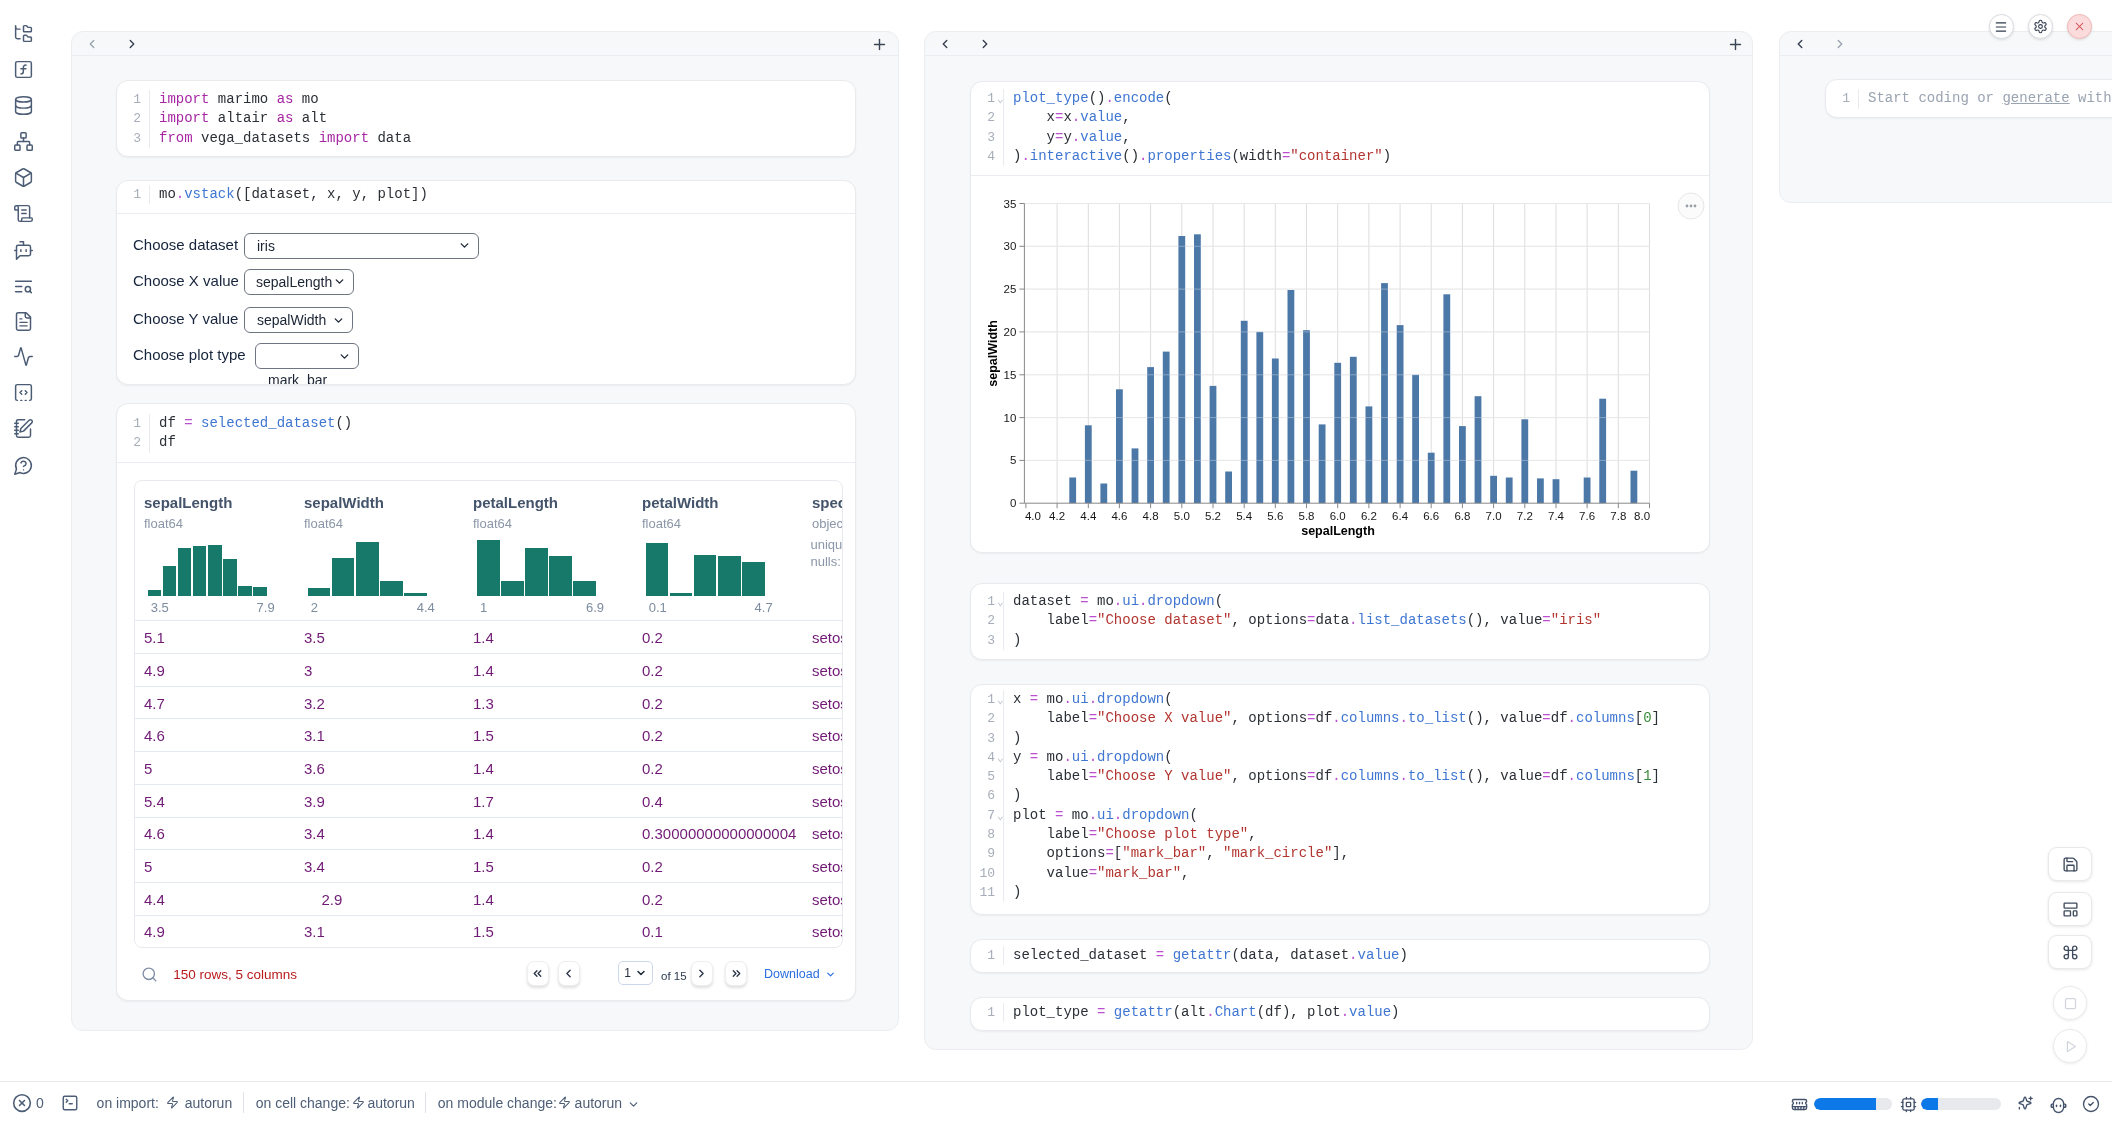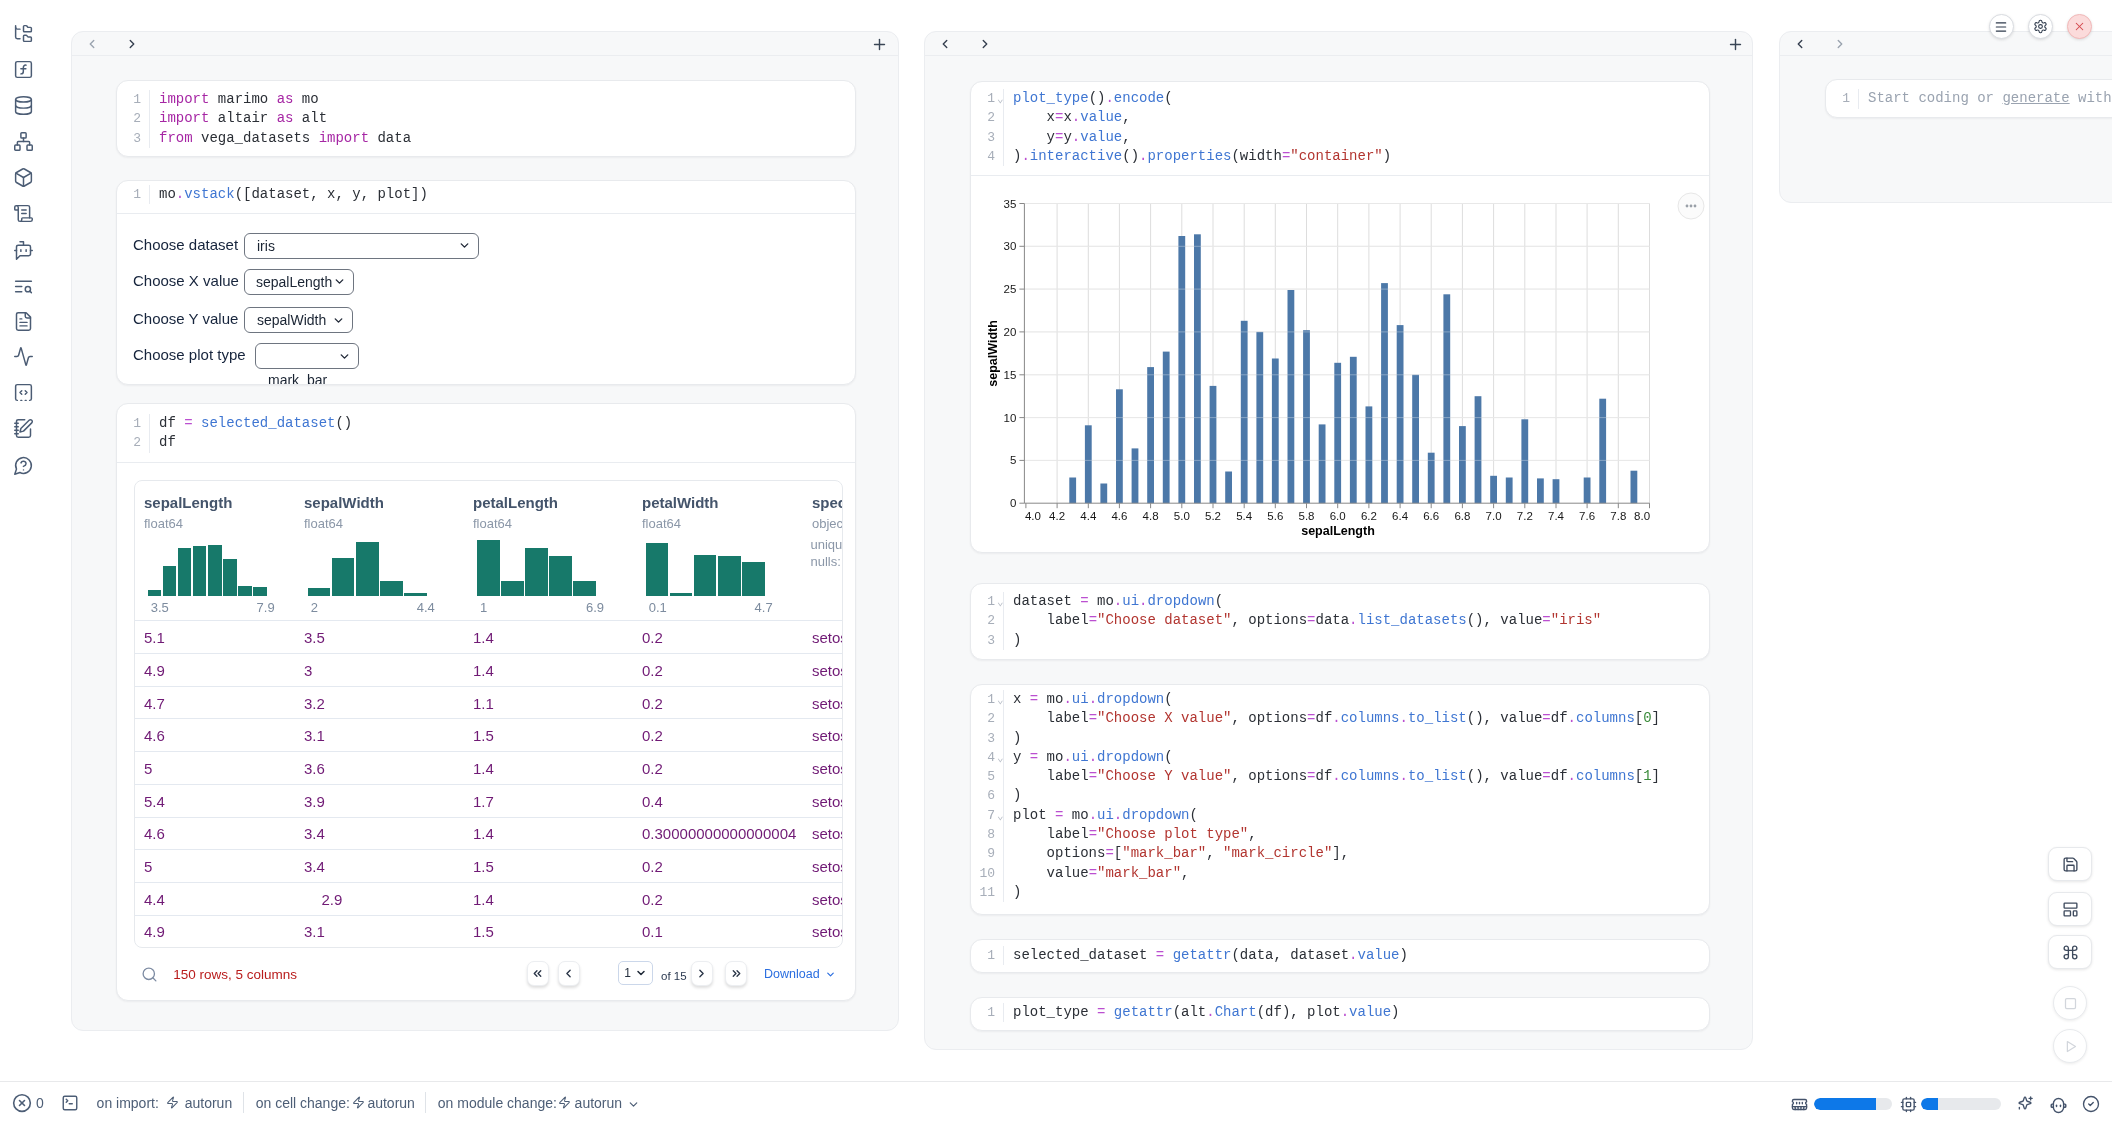--- a/index.html
+++ b/index.html
@@ -308,21 +308,21 @@
       <div class="trow" style="top:172.0px;height:32.7px;">
         <span style="left:9.5px;">4.9</span>
         <span style="left:169.5px;">3</span>
         <span style="left:338.5px;">1.4</span>
         <span style="left:507.5px;">0.2</span>
         <span style="left:677.5px;">setosa</span>
       </div>
       <div class="trow" style="top:204.7px;height:32.7px;">
         <span style="left:9.5px;">4.7</span>
         <span style="left:169.5px;">3.2</span>
-        <span style="left:338.5px;">1.1</span>
+        <span style="left:338.5px;">1.3</span>
         <span style="left:507.5px;">0.2</span>
         <span style="left:677.5px;">setosa</span>
       </div>
       <div class="trow" style="top:237.4px;height:32.7px;">
         <span style="left:9.5px;">4.6</span>
         <span style="left:169.5px;">3.1</span>
         <span style="left:338.5px;">1.5</span>
         <span style="left:507.5px;">0.2</span>
         <span style="left:677.5px;">setosa</span>
       </div>

